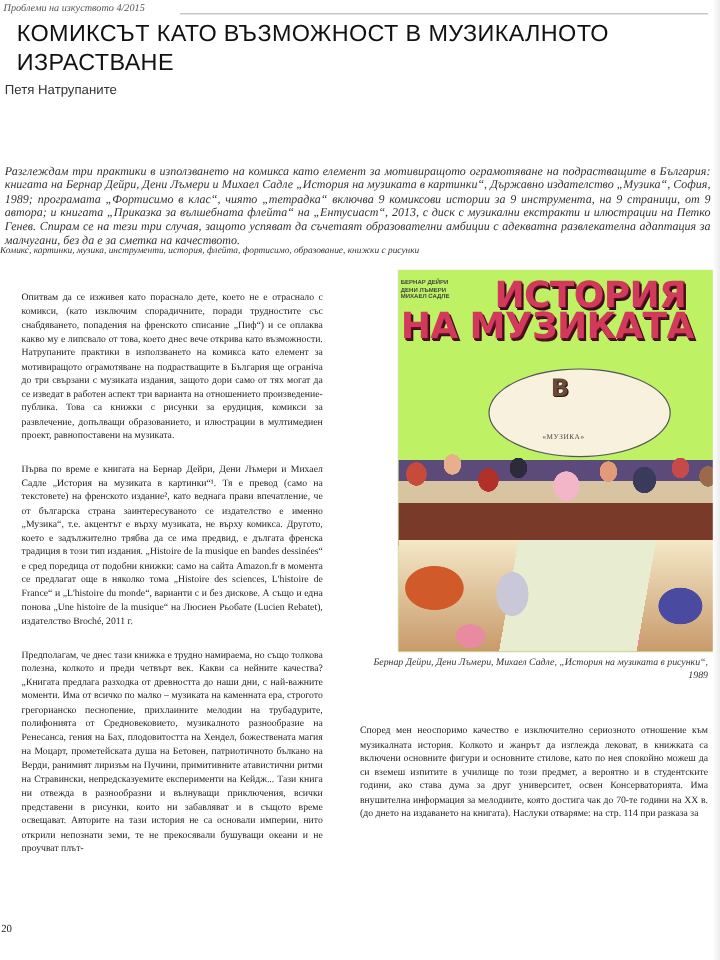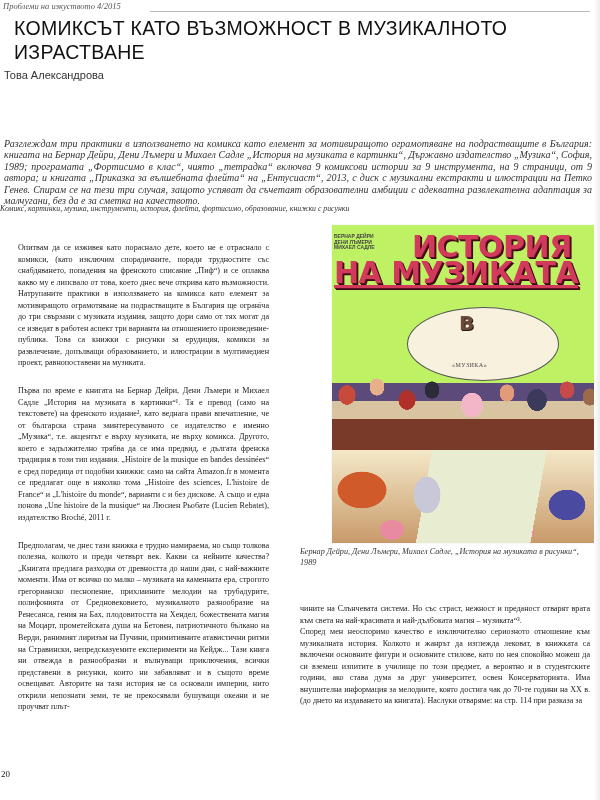--- a/index.html
+++ b/index.html
@@ -19,21 +19,21 @@
   .col-left { position: absolute; left: 2px; top: 226px; width: 283px;
               font-size: 8.1px; line-height: 11.55px; text-align: justify; color: #222; }
   .col-left p { margin: 16px; text-indent: 0; }
   .cover { position: absolute; left: 332px; top: 225px; width: 270px; height: 318px;
            background: #bef264; overflow: hidden; box-shadow: 0 0 1px #ccc; }
   .cover-authors { position: absolute; left: 2px; top: 9px; font-size: 5px; line-height: 5.6px; color: #444;
                    font-family: "Liberation Sans", sans-serif; font-weight: bold; }
   .cover-t1, .cover-t2 { position: absolute; font-family: "DejaVu Sans", sans-serif; font-weight: bold;
                          color: #d23a5c; text-shadow: 1px 1px 0 #5a1020, 2px 2px 0 #3a0a14; letter-spacing: -0.5px; }
   .cover-t1 { left: 80px; top: 4px; font-size: 30px; }
-  .cover-t2 { left: 2px; top: 30px; font-size: 30px; text-decoration: underline; }
+  .cover-t2 { left: 2px; top: 30px; font-size: 30px; }
   .bubble { position: absolute; left: 75px; top: 82px; width: 150px; height: 72px; border: 1px solid #555;
             border-radius: 50%; background: #f8f1de; }
   .bubble-v { position: absolute; left: 127px; top: 86px; font-family: "DejaVu Sans", sans-serif; font-weight: bold;
               font-size: 20px; color: #6b4a3a; text-shadow: 1px 1px 0 #2b1a10; }
   .bubble-r { position: absolute; left: 95px; top: 108px; font-family: "DejaVu Sans", sans-serif; font-weight: bold;
               font-size: 20px; color: #6b4a3a; text-shadow: 1px 1px 0 #2b1a10; }
   .bubble-pub { position: absolute; left: 120px; top: 137px; font-size: 6px; color: #444; letter-spacing: 0.5px; }
   .crowd { position: absolute; left: 0; top: 140px; width: 270px; height: 90px;
            background:
              radial-gradient(ellipse 14px 16px at 15px 30px, #c84a3a 60%, transparent 62%),
@@ -50,36 +50,36 @@
            background:
              radial-gradient(ellipse 40px 30px at 30px 40px, #d05a2a 60%, transparent 62%),
              radial-gradient(ellipse 22px 30px at 95px 45px, #c8c8d8 60%, transparent 62%),
              linear-gradient(100deg, transparent 0 35%, #e8ecd0 35% 75%, transparent 75%),
              radial-gradient(ellipse 30px 25px at 235px 55px, #4a4aa0 60%, transparent 62%),
              radial-gradient(ellipse 20px 16px at 60px 80px, #e88aa0 60%, transparent 62%),
              radial-gradient(ellipse 20px 16px at 190px 82px, #e88aa0 60%, transparent 62%),
              linear-gradient(180deg, #f4e8c8, #c89a6a); }
   .caption { position: absolute; left: 300px; top: 547px; width: 290px; font-style: italic;
              font-size: 8.2px; line-height: 10.5px; color: #333; }
-  .caption p { margin: 0 0 2px 0; }
+  .caption p { margin: 0 0 2px 0; text-align: right; }
   .col-right { position: absolute; left: 300px; top: 603px; width: 290px;
                font-size: 8.1px; line-height: 11.55px; text-align: justify; color: #222; }
   .col-right p { margin: 0; }
   .page-num { position: absolute; left: 1px; top: 769px; font-size: 9px; color: #222; }
   .gutter-shadow { position: absolute; right: 0; top: 0; width: 6px; height: 800px;
                    background: linear-gradient(90deg, #fff, #ececec); }
 </style>
 </head>
 <body>
 
 <div class="running-head">Проблеми на изкуството 4/2015</div>
 <div class="head-rule"></div>
 
 <h1 class="title">КОМИКСЪТ КАТО ВЪЗМОЖНОСТ В МУЗИКАЛНОТО ИЗРАСТВАНЕ</h1>
-<div class="author">Това Александрова</div>
+<div class="author">Петя Натрупаните</div>
 
 <p class="abstract">Разглеждам три практики в използването на комикса като елемент за мотивиращото ограмотяване на подрастващите в България: книгата на Бернар Дейри, Дени Лъмери и Михаел Садле „История на музиката в картинки“, Държавно издателство „Музика“, София, 1989; програмата „Фортисимо в клас“, чиято „тетрадка“ включва 9 комиксови истории за 9 инструмента, на 9 страници, от 9 автора; и книгата „Приказка за вълшебната флейта“ на „Ентусиаст“, 2013, с диск с музикални екстракти и илюстрации на Петко Генев. Спирам се на тези три случая, защото успяват да съчетаят образователни амбиции с адекватна развлекателна адаптация за малчугани, без да е за сметка на качеството.</p>
 <p class="keywords">Комикс, картинки, музика, инструменти, история, флейта, фортисимо, образование, книжки с рисунки</p>
 
 <div class="col-left">
   <p>Опитвам да се изживея като порасналo дете, което не е отраснало с комикси, (като изключим спорадичните, поради трудностите със снабдяването, попадения на френското списание „Пиф“) и се оплаква какво му е липсвало от това, което днес вече открива като възможности. Натрупаните практики в използването на комикса като елемент за мотивиращото ограмотяване на подрастващите в България ще ограніча до три свързани с музиката издания, защото дори само от тях могат да се изведат в работен аспект три варианта на отношението произведение-публика. Това са книжки с рисунки за ерудиция, комикси за развлечение, допълващи образованието, и илюстрации в мултимедиен проект, равнопоставени на музиката.</p>
   <p>Първа по време е книгата на Бернар Дейри, Дени Лъмери и Михаел Садле „История на музиката в картинки“¹. Тя е превод (само на текстовете) на френското издание², като веднага прави впечатление, че от българска страна заинтересуваното се издателство е именно „Музика“, т.е. акцентът е върху музиката, не върху комикса. Другото, което е задължително трябва да се има предвид, е дългата френска традиция в този тип издания. „Histoire de la musique en bandes dessinées“ е сред поредица от подобни книжки: само на сайта Amazon.fr в момента се предлагат още в няколко тома „Histoire des sciences, L'histoire de France“ и „L'histoire du monde“, варианти с и без дискове. А също и една понова „Une histoire de la musique“ на Люсиен Рьобате (Lucien Rebatet), издателство Broché, 2011 г.</p>
   <p>Предполагам, че днес тази книжка е трудно намираема, но също толкова полезна, колкото и преди четвърт век. Какви са нейните качества? „Книгата предлага разходка от древността до наши дни, с най-важните моменти. Има от всичко по малко – музиката на каменната ера, строгото грегорианско песнопение, прихлаините мелодии на трубадурите, полифонията от Средновековието, музикалното разнообразие на Ренесанса, гения на Бах, плодовитостта на Хендел, божествената магия на Моцарт, прометейската душа на Бетовен, патриотичното бълкано на Верди, ранимият лиризъм на Пучини, примитивните атавистични ритми на Стравински, непредсказуемите експерименти на Кейдж... Тази книга ни отвежда в разнообразни и вълнуващи приключения, всички представени в рисунки, които ни забавляват и в същото време освещават. Авторите на тази история не са основали империи, нито открили непознати земи, те не прекосявали бушуващи океани и не проучват плът-</p>
 </div>
 
@@ -96,18 +96,17 @@
   <div class="bubble-v">В</div>
   <div class="bubble-pub">«МУЗИКА»</div>
   <div class="scene"></div>
 </div>
 
 <div class="caption">
   <p>Бернар Дейри, Дени Лъмери, Михаел Садле, „История на музиката в рисунки“, 1989</p>
 </div>
 
 <div class="col-right">
-  <p>чините на Слънчевата система. Но със страст, нежност и преданост отварят врата към света на най-красивата и най-дълбоката магия – музиката“³.</p>
   <p>Според мен неоспоримо качество е изключително сериозното отношение към музикалната история. Колкото и жанрът да изглежда лековат, в книжката са включени основните фигури и основните стилове, като по нея спокойно можеш да си вземеш изпитите в училище по този предмет, а вероятно и в студентските години, ако става дума за друг университет, освен Консерваторията. Има внушителна информация за мелодиите, която достига чак до 70-те години на XX в. (до днето на издаването на книгата). Наслуки отваряме: на стр. 114 при разказа за</p>
 </div>
 
 <div class="page-num">20</div>
 <div class="gutter-shadow"></div>
 
 </body></html>

